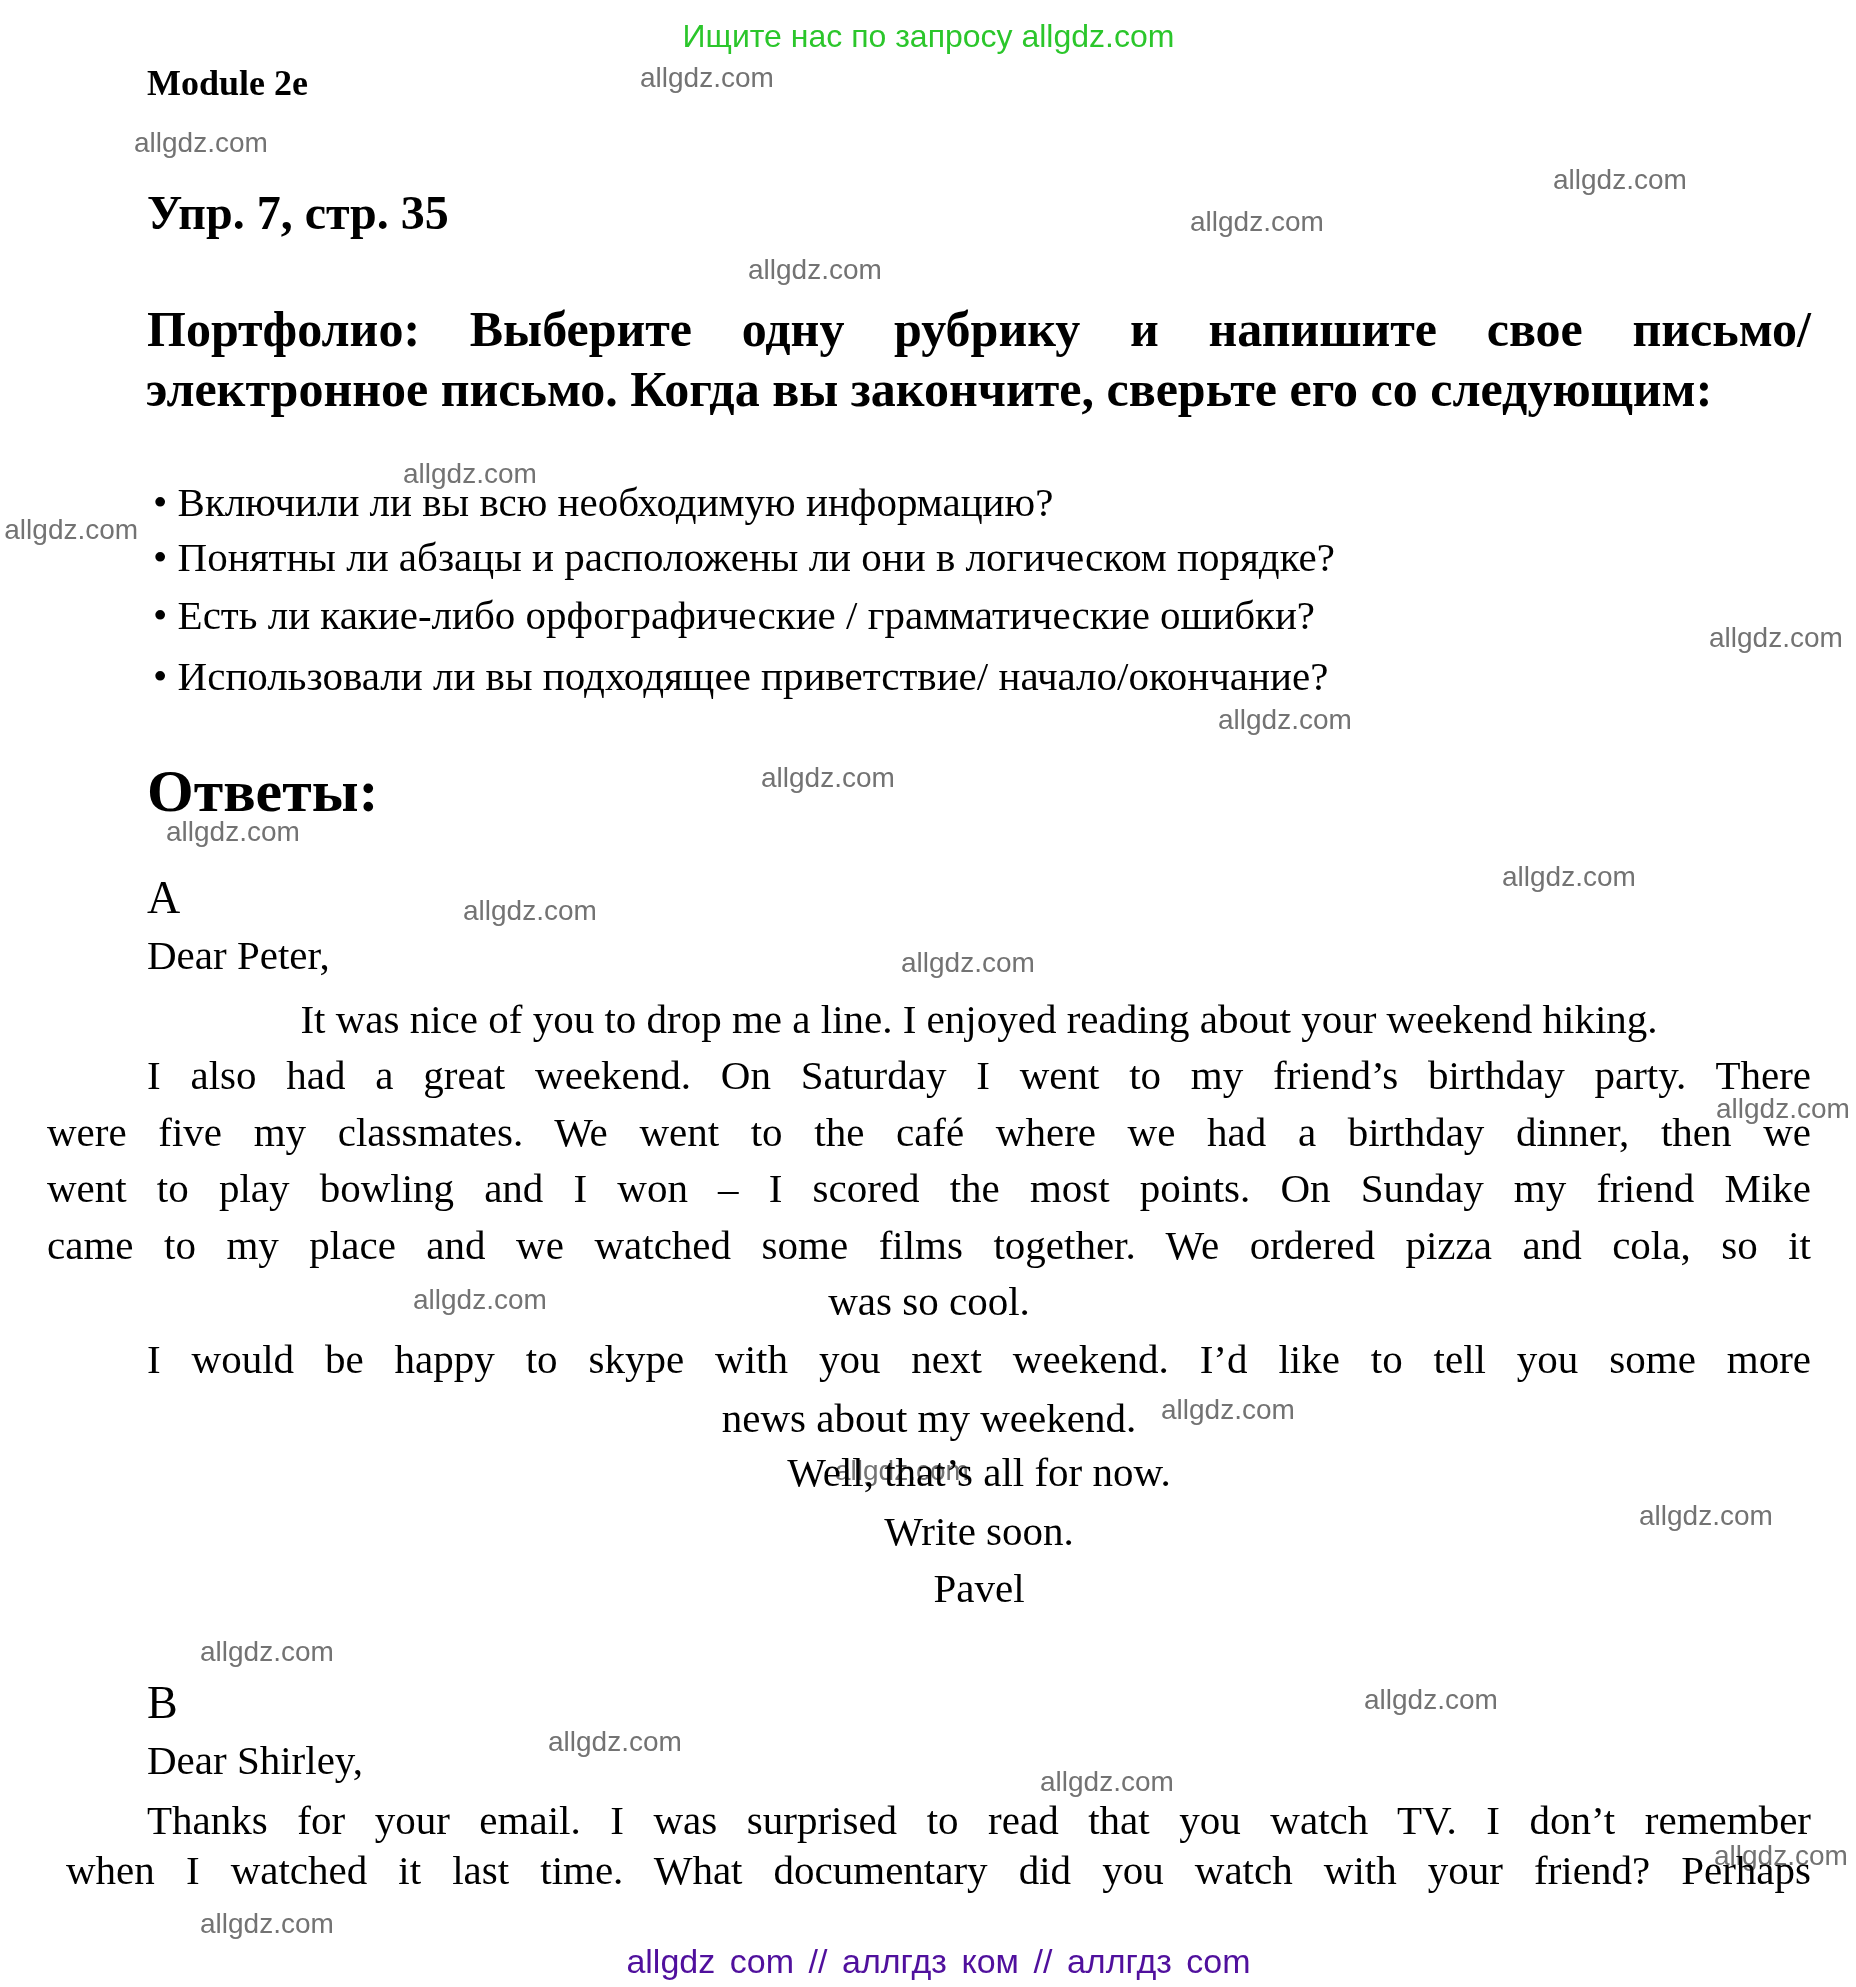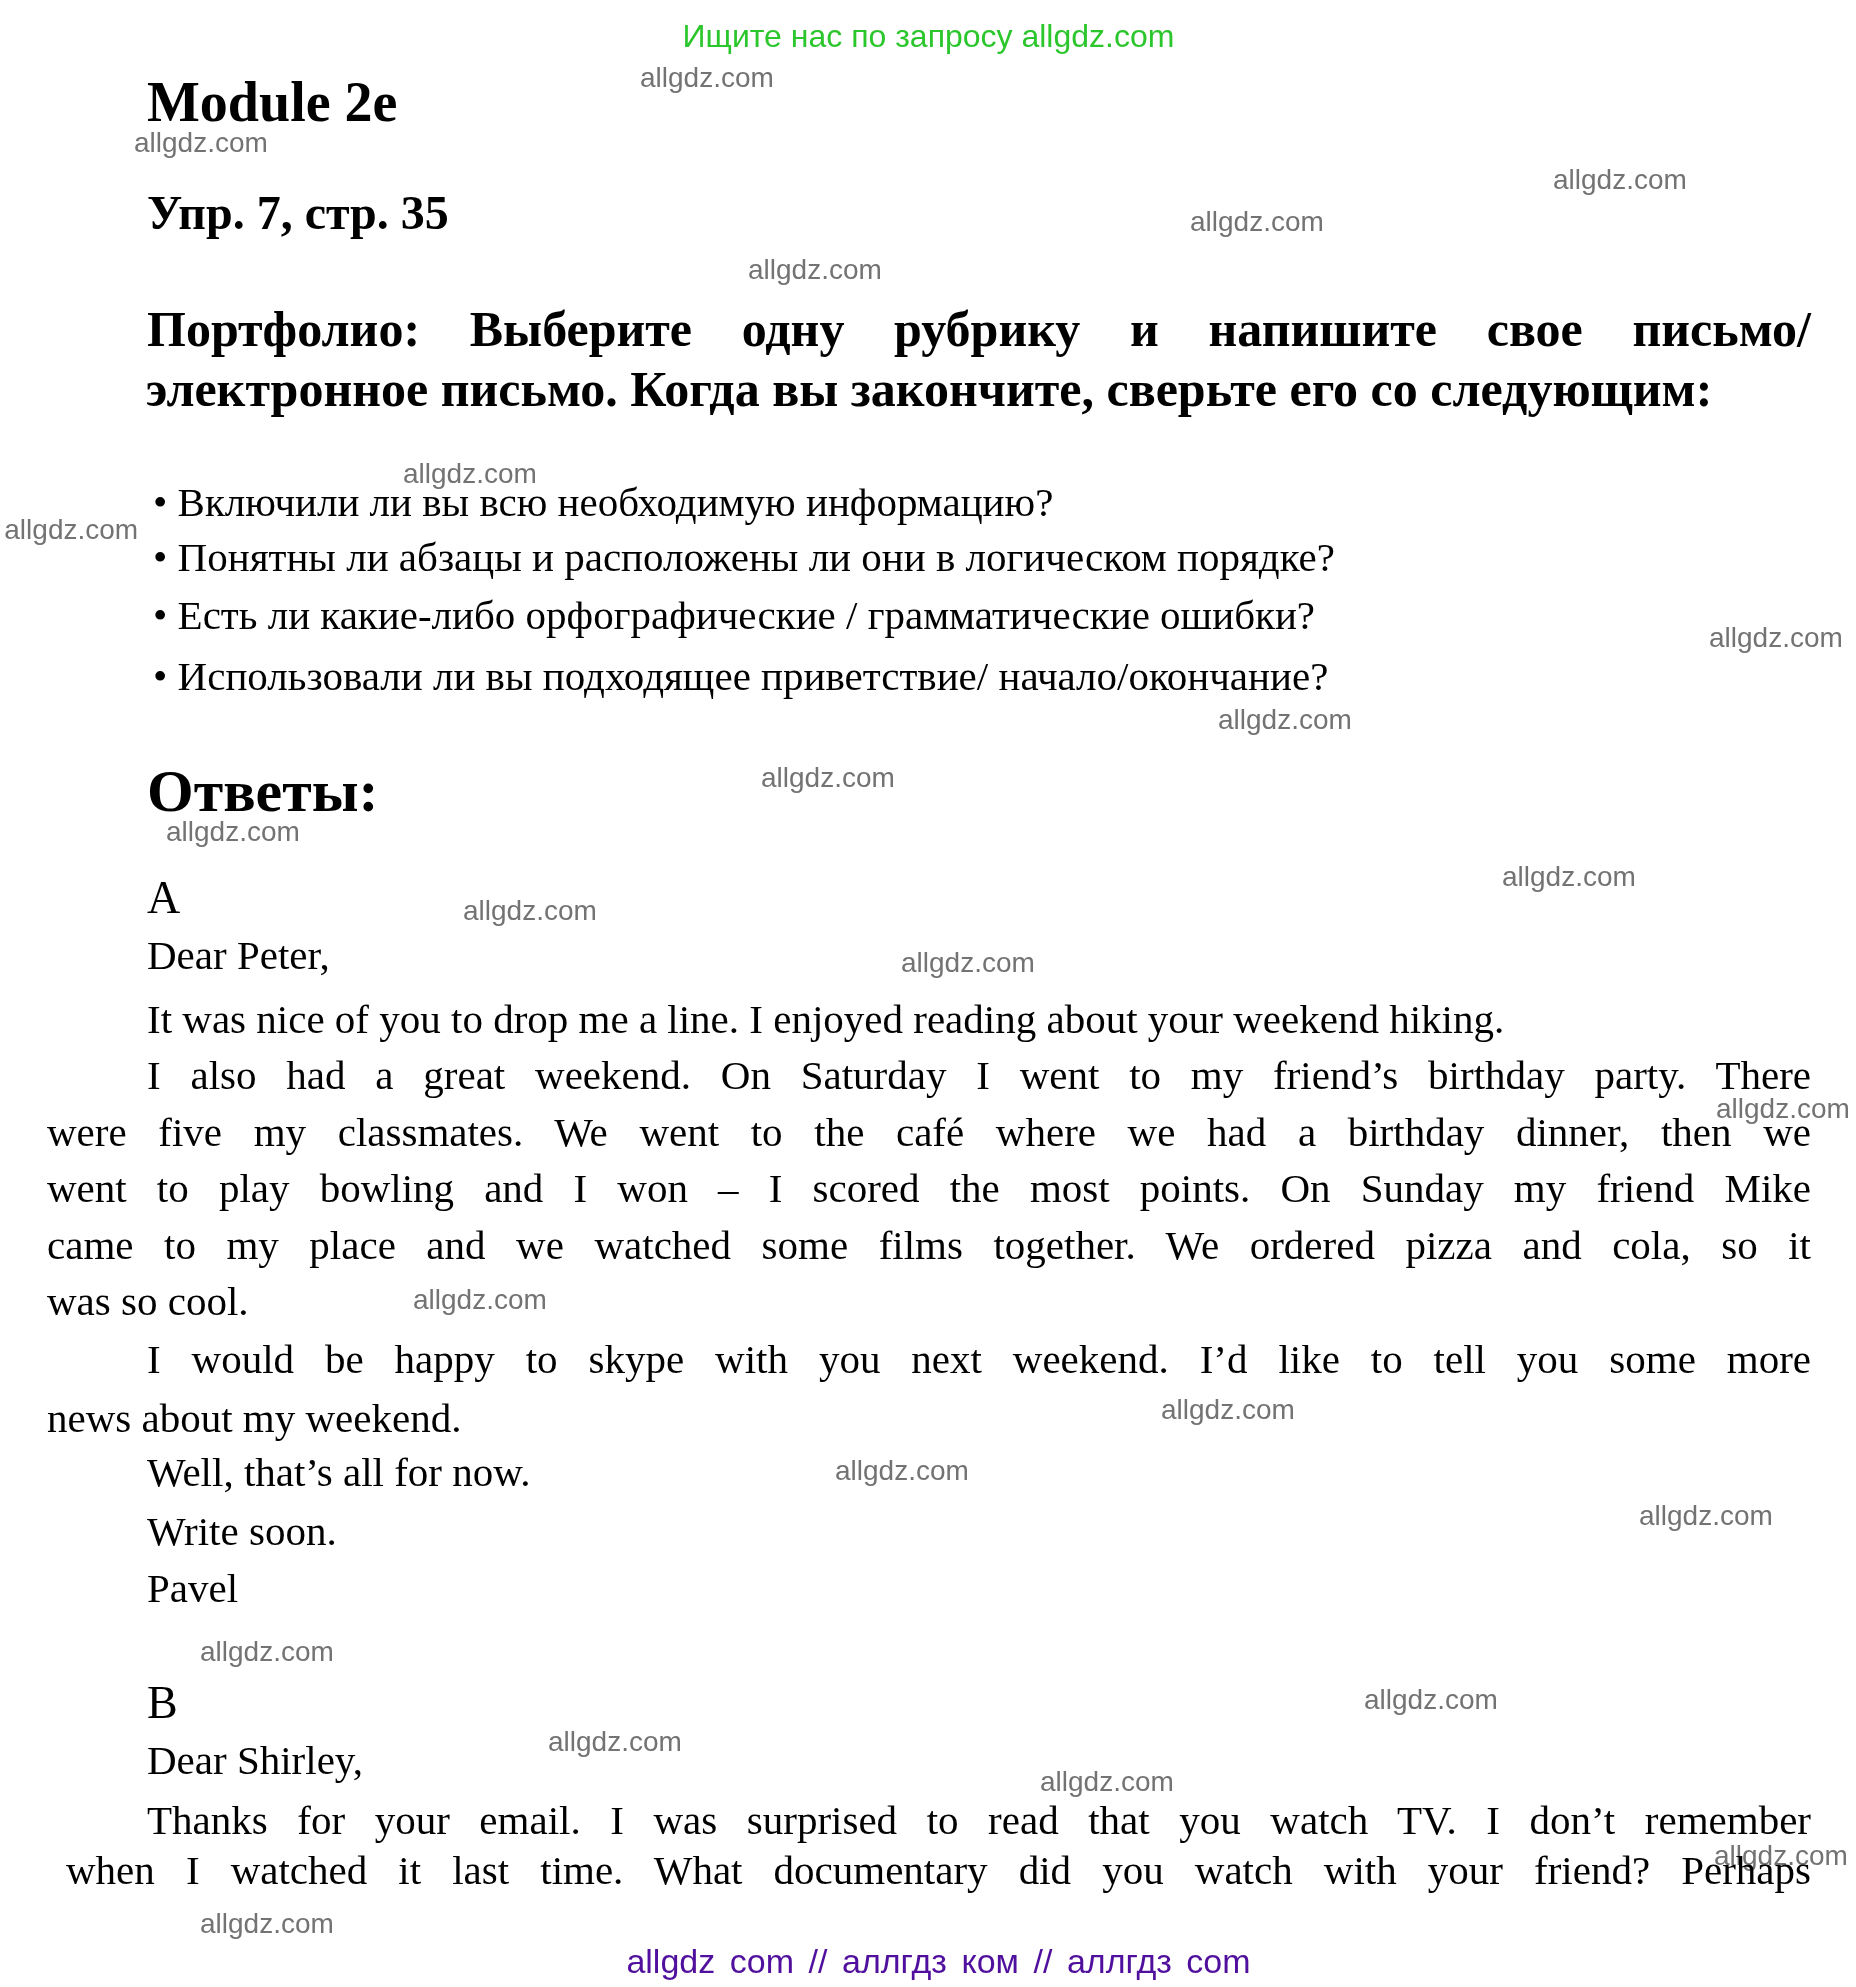--- a/index.html
+++ b/index.html
@@ -16,39 +16,39 @@
     text-align:center;
     font-family:"Liberation Sans","DejaVu Sans",sans-serif;
     font-size:32px;font-weight:400;
   }
   .wm{
     position:absolute;
     font-family:"Liberation Sans","DejaVu Sans",sans-serif;
     font-size:28px;color:#737373;white-space:nowrap;
   }
   .h{position:absolute;margin:0;font-weight:bold;white-space:nowrap;}
-  .module{top:70px;left:147px;font-size:56px;}
+  .module{top:62px;left:147px;font-size:36px;}
   .exercise{top:185px;left:147px;font-size:48px;}
   .answers{top:757px;left:147px;font-size:60px;}
   .intro-line{
     position:absolute;left:47px;right:46px;
     font-size:50px;font-weight:bold;
   }
   .intro-first{left:147px;text-align:justify;text-align-last:justify;}
   .citem{
     position:absolute;left:153px;
     font-size:41px;white-space:nowrap;
   }
   .letter-label{position:absolute;font-size:46px;white-space:nowrap;}
   .label-a{top:871px;left:147px;}
   .label-b{top:1676px;left:147px;}
   .salutation{position:absolute;font-size:41px;white-space:nowrap;}
   .sal-a{top:931px;left:147px;}
   .sal-b{top:1736px;left:147px;}
-  .tline{position:absolute;font-size:41px;}
+  .tline{position:absolute;font-size:41px;text-align:center;}
   .tline.nj{white-space:nowrap;}
   .tline.just{text-align:justify;text-align-last:justify;}
   .footer{
     position:absolute;top:1942px;left:0;right:0;
     text-align:center;
     font-family:"Liberation Sans","DejaVu Sans",sans-serif;
     font-size:34px;word-spacing:5.1px;margin-left:20px;
   }
 </style>
 </head>

